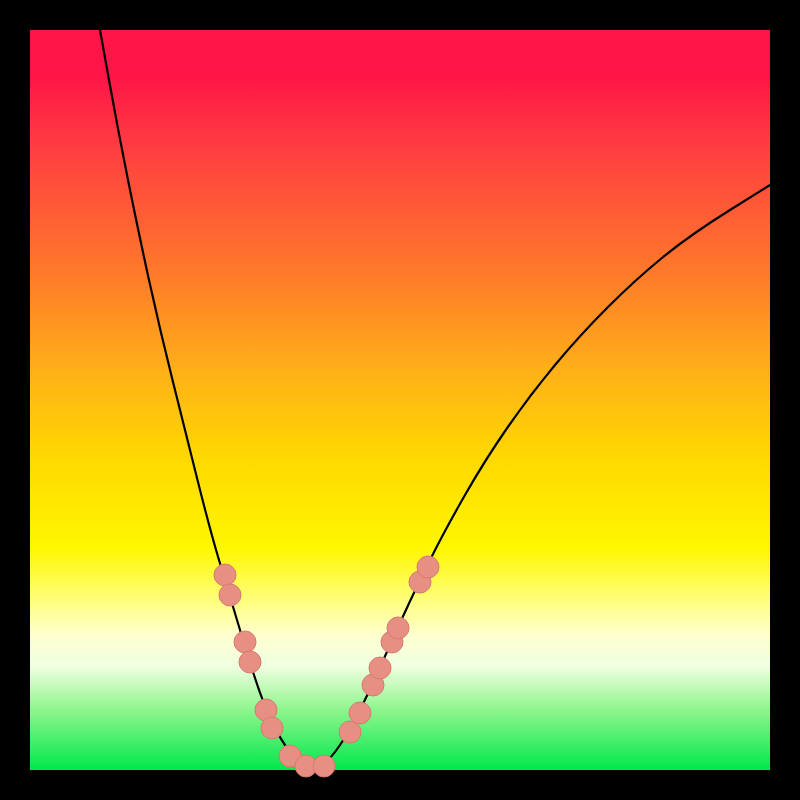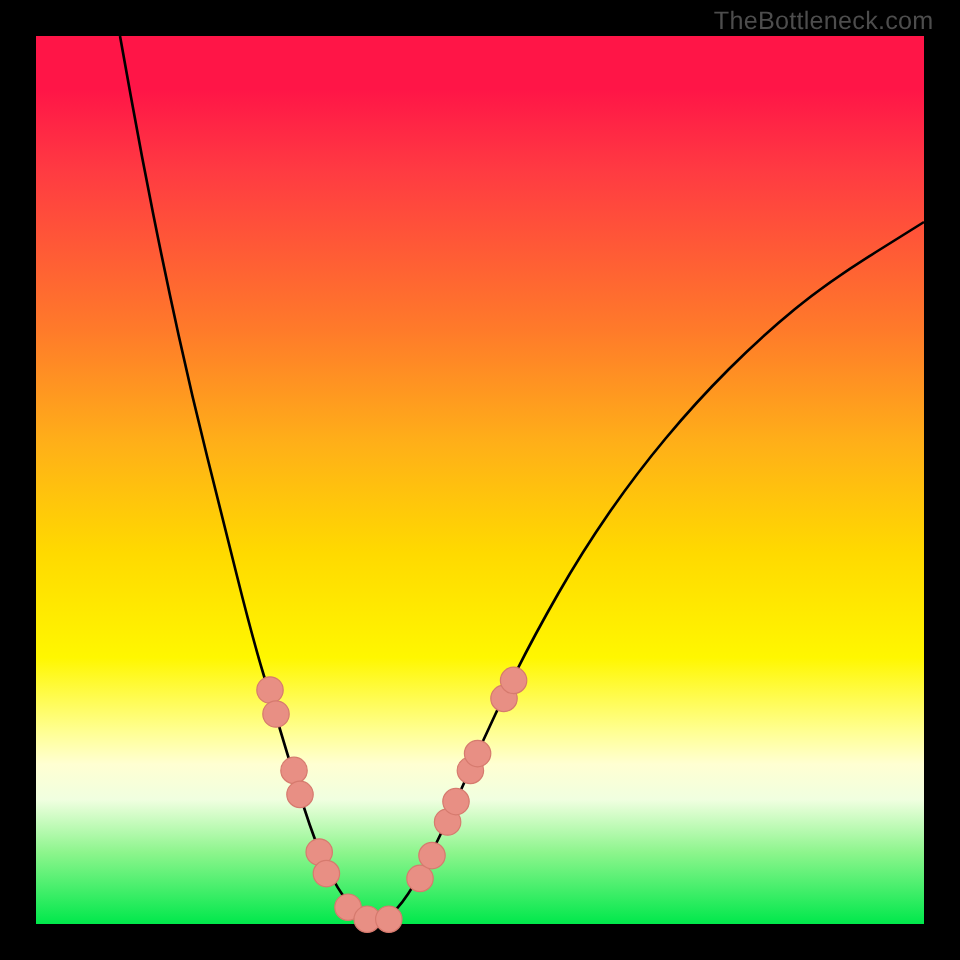--- a/index.html
+++ b/index.html
@@ -54,21 +54,20 @@
     top: 0;
     width: 740px;
     height: 740px;
     overflow: visible;
   }
 </style>
 </head>
 <body>
 
 <div class="frame">
-  <div class="watermark">TheBottleneck.com</div>
   <div class="plot">
     <svg class="curve" viewBox="0 0 740 740" preserveAspectRatio="none">
       <path id="curve-left" fill="none" stroke="#000" stroke-width="2.2" d="M 70 0 Q 70 0 79 50 Q 88 100 98 150 Q 108 200 119 250 Q 130 300 142.5 350 Q 155 400 167.5 450 Q 180 500 189 530 Q 198 560 207 590 Q 216 620 224 645 Q 232 670 240 687.5 Q 248 705 255 715 Q 262 725 268.5 730 Q 275 735 280 736.5 T 285 738"></path>
       <path id="curve-right" fill="none" stroke="#000" stroke-width="2.2" d="M 285 738 Q 285 738 292.5 734 Q 300 730 310 715 Q 320 700 330 680 Q 340 660 350 637.5 Q 360 615 372.5 587.5 Q 385 560 400 530 Q 415 500 435 465 Q 455 430 477.5 397.5 Q 500 365 525 335 Q 550 305 577.5 277.5 Q 605 250 632.5 227.5 Q 660 205 700 180 T 740 155"></path>
       <g id="markers">
           <circle cx="195" cy="545" r="11" fill="#e88f84" stroke="#d67a6e" stroke-width="1"></circle>
           <circle cx="200" cy="565" r="11" fill="#e88f84" stroke="#d67a6e" stroke-width="1"></circle>
           <circle cx="215" cy="612" r="11" fill="#e88f84" stroke="#d67a6e" stroke-width="1"></circle>
           <circle cx="220" cy="632" r="11" fill="#e88f84" stroke="#d67a6e" stroke-width="1"></circle>
           <circle cx="236" cy="680" r="11" fill="#e88f84" stroke="#d67a6e" stroke-width="1"></circle>

